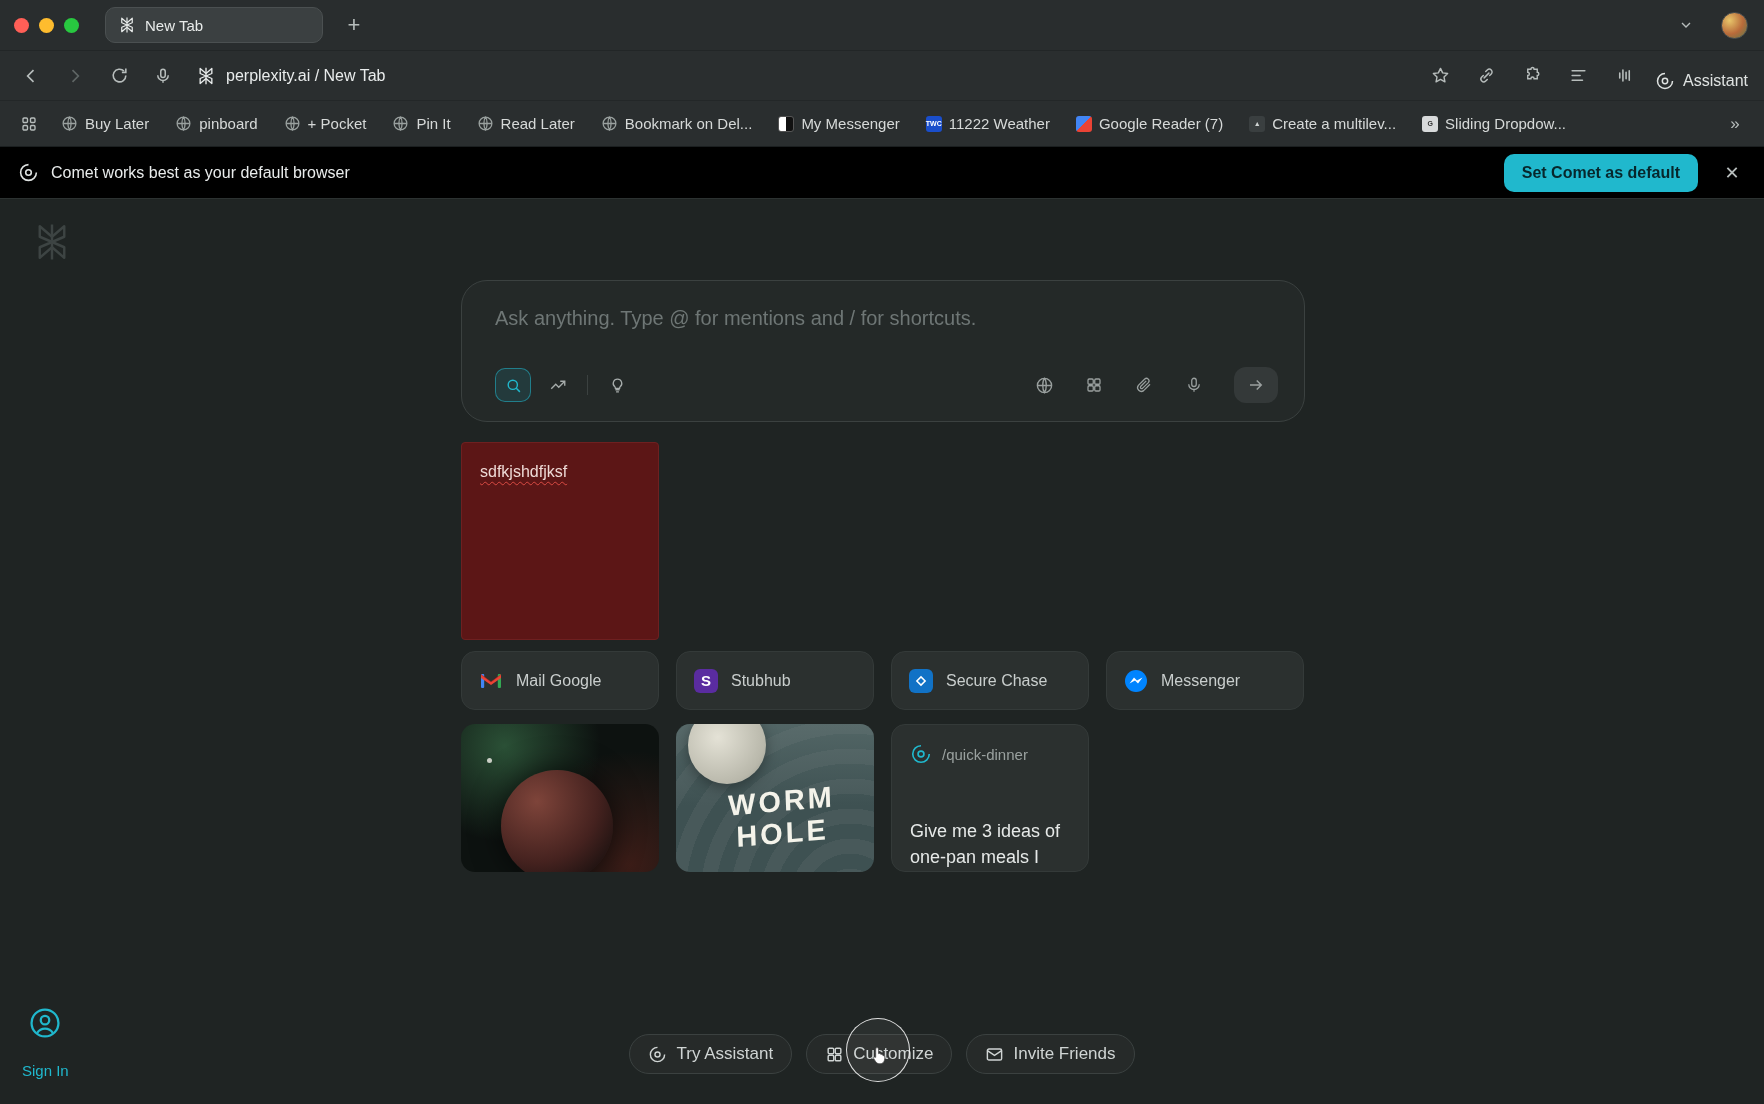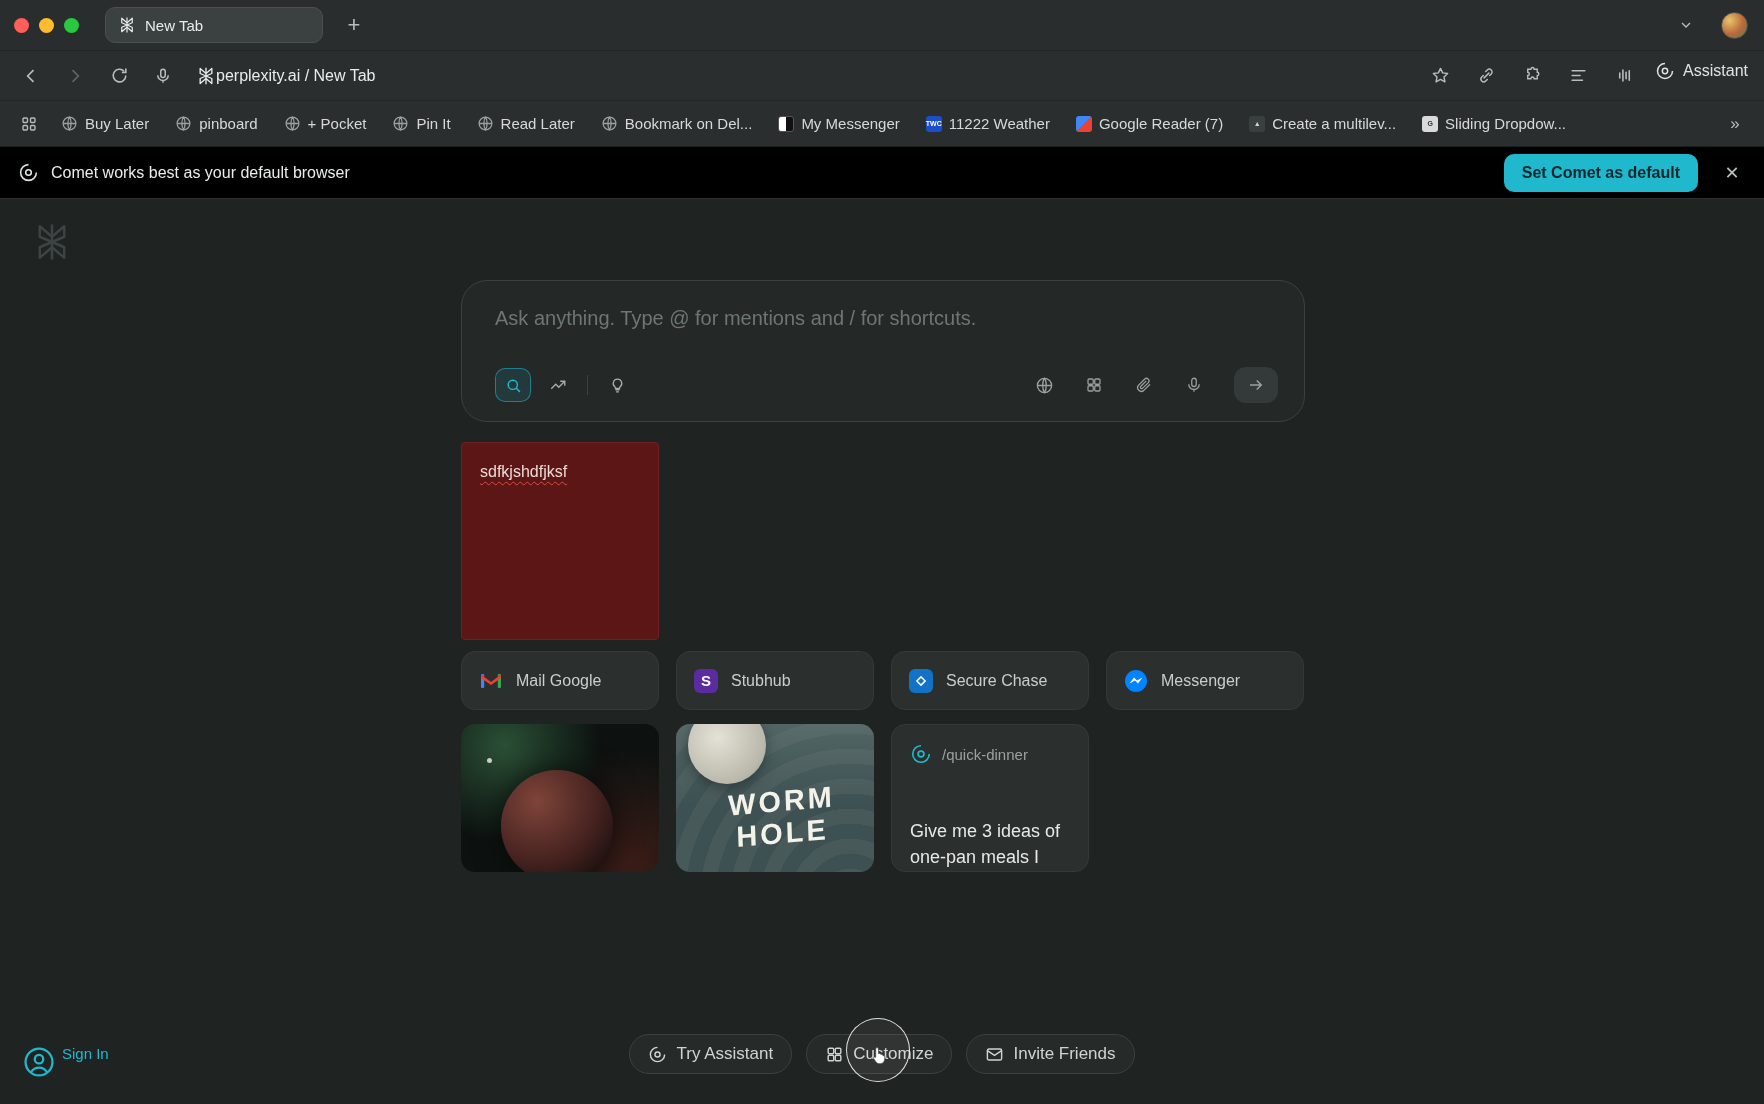--- a/index.html
+++ b/index.html
@@ -35,23 +35,23 @@
   }
 
   .toolbar {
     height:50px; background:#2a2e2f; display:flex; align-items:center; padding:0 16px;
     border-top:1px solid #222627;
   }
   .nav-icons { display:flex; align-items:center; gap:14px; color:#b7bdbc; }
   .icon-btn { width:30px; height:30px; display:flex; align-items:center; justify-content:center;
     color:#b7bdbc; border-radius:7px; }
   .icon-btn.dim { color:#5f6665; }
-  .url-chip { display:flex; align-items:center; margin-left:18px; color:#e9ecec; font-size:16px; }
+  .url-chip { display:flex; align-items:center; gap:10px; margin-left:18px; color:#e9ecec; font-size:16px; }
   .url-badge { width:20px; height:20px; color:#e9ecec; }
-  .toolbar-right { margin-left:auto; display:flex; align-items:flex-start; gap:16px; }
+  .toolbar-right { margin-left:auto; display:flex; align-items:flex-end; gap:16px; }
   .assistant { display:flex; align-items:center; gap:8px; color:#dfe3e2; font-size:16px; }
   .assistant .glyph { width:20px; height:20px; color:#dfe3e2; }
 
   .bookmarks {
     height:47px; background:#2a2e2f; display:flex; align-items:center; padding:0 14px;
     border-top:1px solid #232728; border-bottom:1px solid #1b1f20; gap:8px;
   }
   .bm-item { display:flex; align-items:center; gap:7px; color:#d6d9d8; font-size:15px;
     padding:6px 9px; border-radius:7px; white-space:nowrap; }
   .bm-ico { width:17px; height:17px; color:#9aa19f; flex:0 0 auto; }
@@ -167,21 +167,21 @@
     display:flex; justify-content:center; gap:14px;
   }
   .footer-btn {
     display:flex; align-items:center; gap:9px; height:40px; padding:0 18px;
     background:rgba(255,255,255,0.03); border:1px solid #3b4140; border-radius:20px;
     color:#cfd4d3; font-size:17px; font-family:inherit;
   }
   .fb-ico { width:19px; height:19px; color:#cfd4d3; }
 
   .signin {
-    position:absolute; left:22px; bottom:26px; display:flex; flex-direction:row; gap:6px;
+    position:absolute; left:22px; bottom:26px; display:flex; flex-direction:column; align-items:center; gap:22px;
   }
   .signin-avatar { width:34px; height:34px; color:#20b8cd; }
   .signin-label { color:#20b8cd; font-size:15px; }
 
   .cursor-ring {
     position:absolute; left:846px; top:819px; width:64px; height:64px; border-radius:50%;
     border:1.5px solid rgba(255,255,255,.85); background:rgba(255,255,255,.05);
     display:flex; align-items:center; justify-content:center; pointer-events:none; z-index:5;
   }
   .cursor-hand { width:22px; height:22px; margin-top:14px; }

